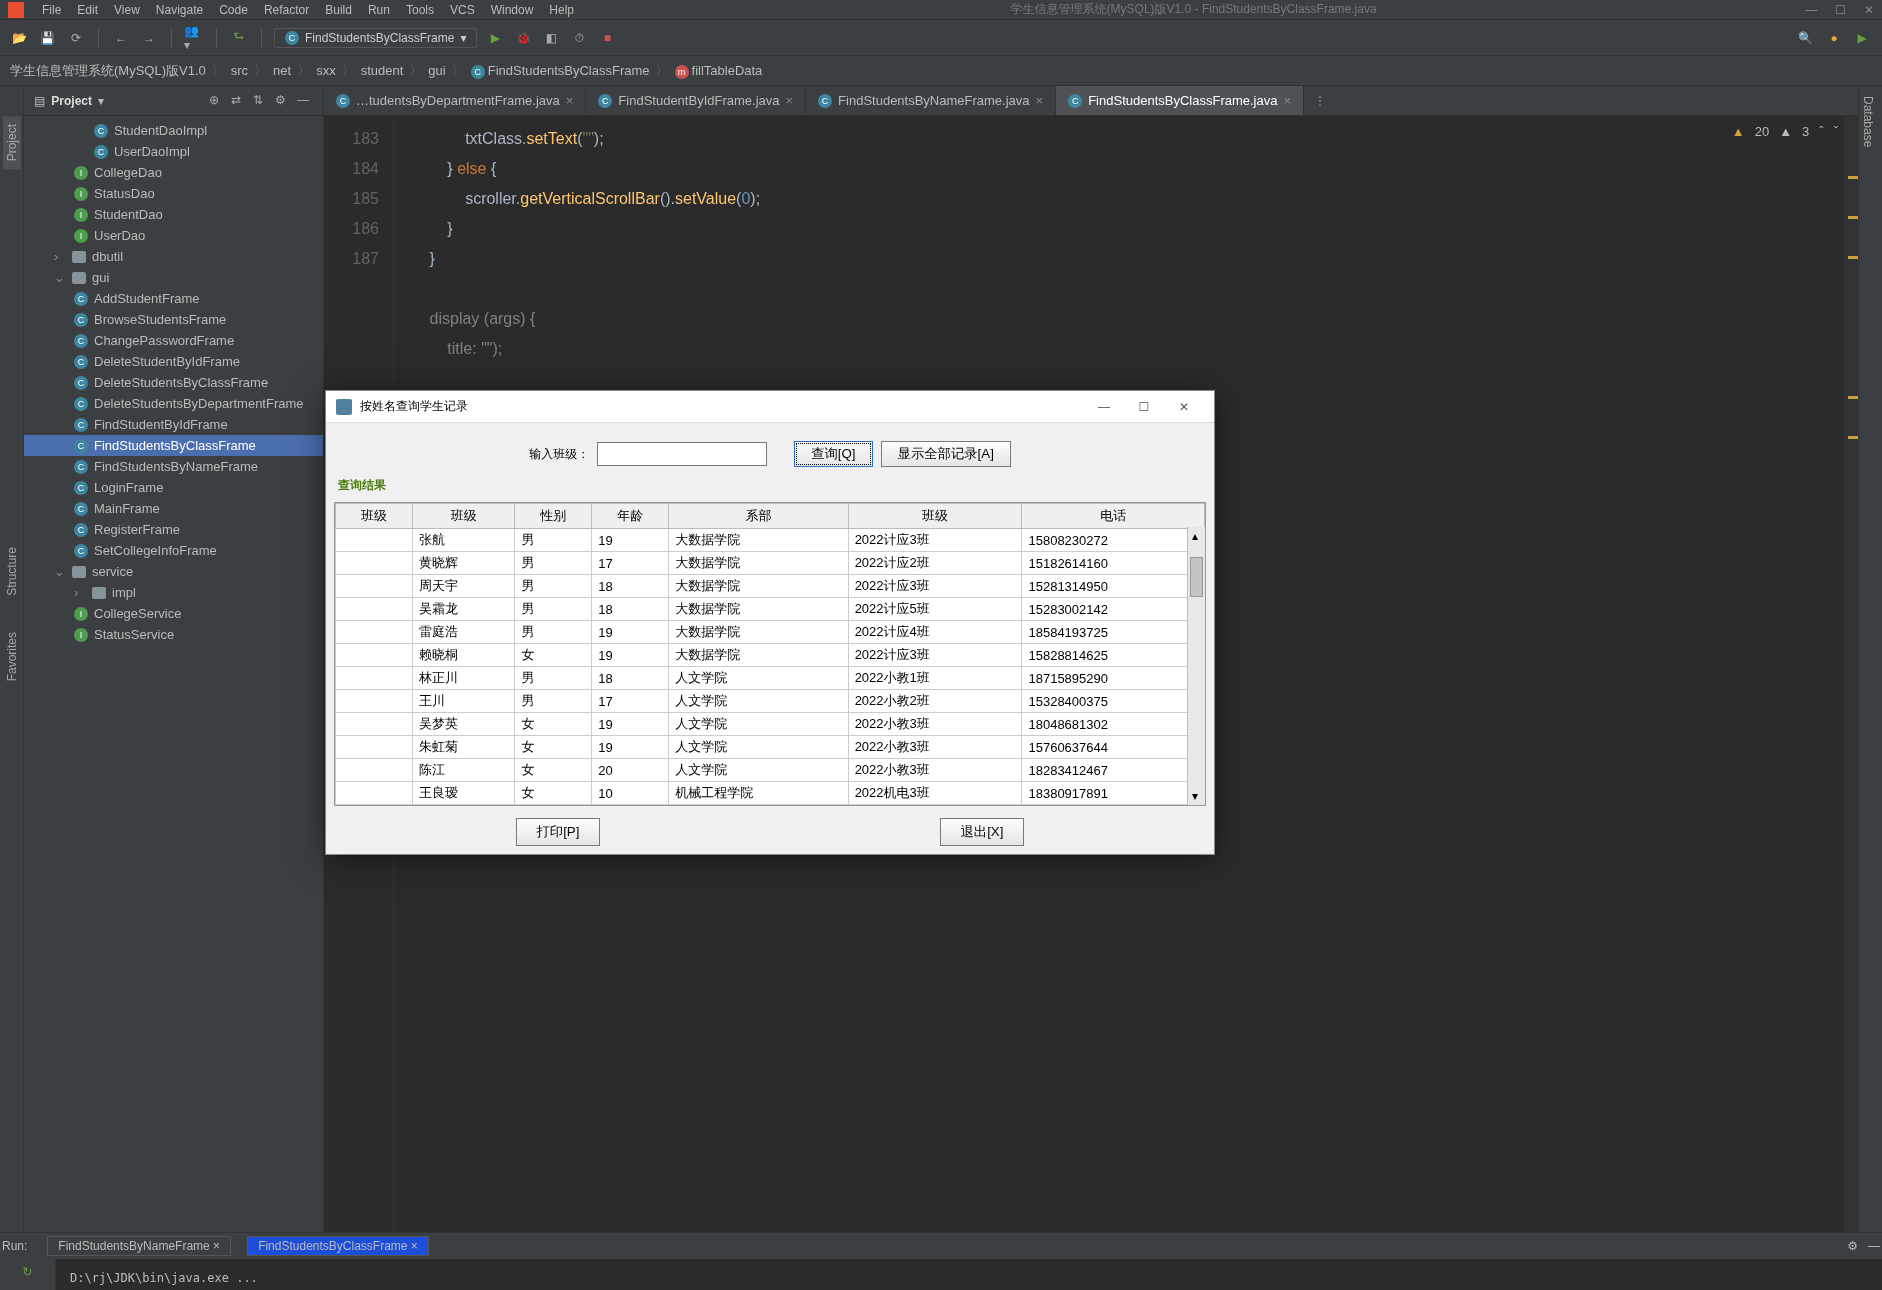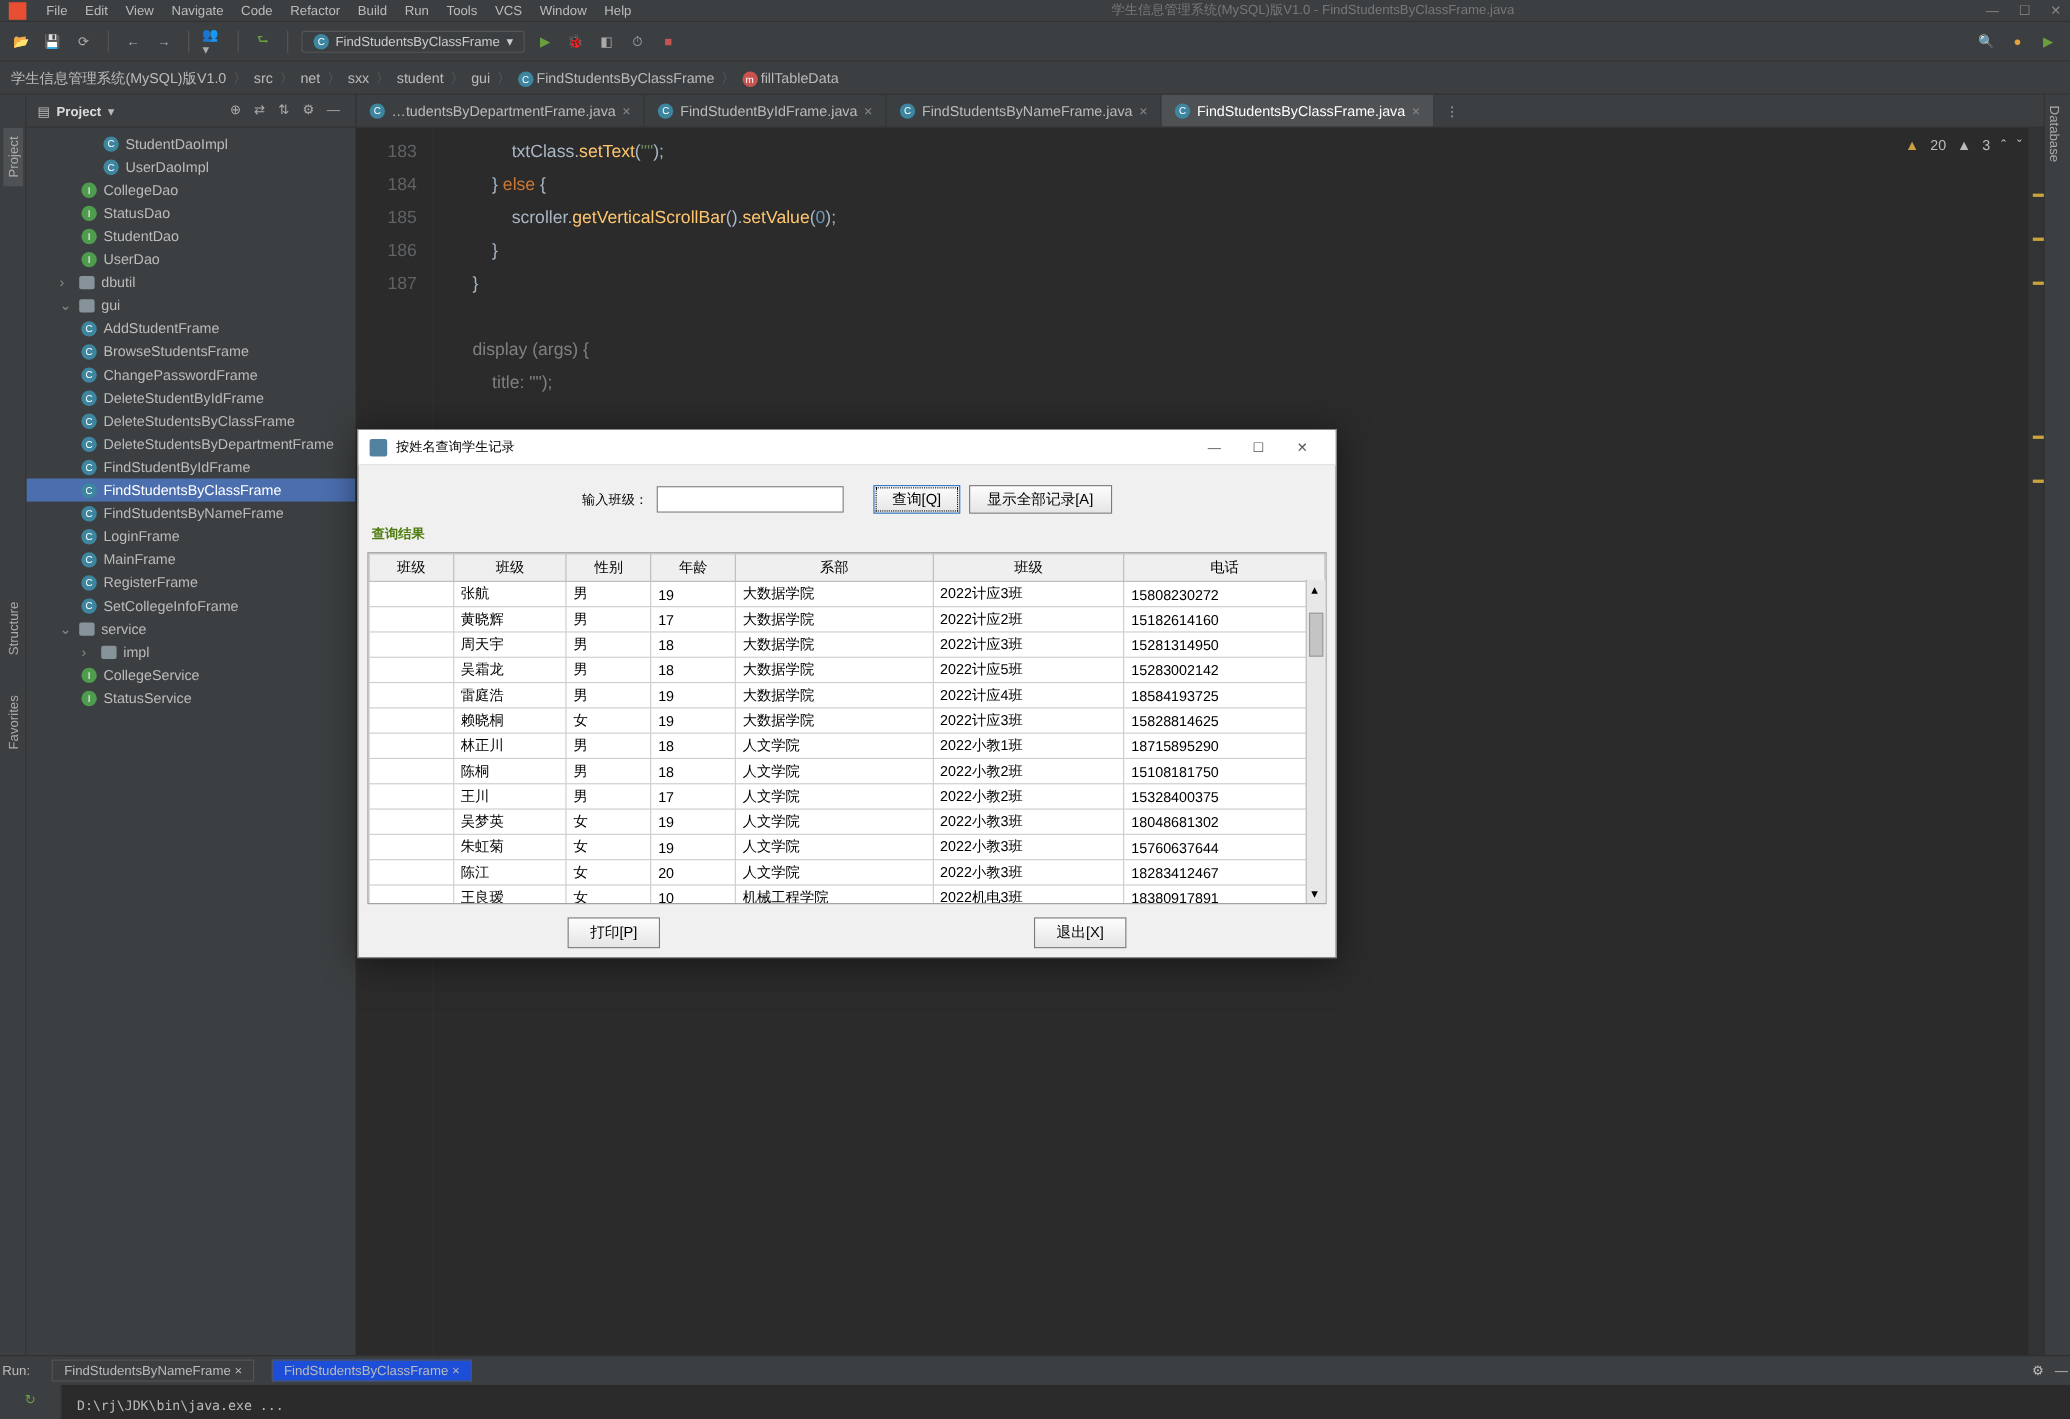--- a/index.html
+++ b/index.html
@@ -463,29 +463,20 @@
             <td></td>
             <td>林正川</td>
             <td>男</td>
             <td>18</td>
             <td>人文学院</td>
             <td>2022小教1班</td>
             <td>18715895290</td>
           </tr>
           <tr>
             <td></td>
-            <td>陈桐</td>
-            <td>男</td>
-            <td>18</td>
-            <td>人文学院</td>
-            <td>2022小教2班</td>
-            <td>15108181750</td>
-          </tr>
-          <tr>
-            <td></td>
             <td>王川</td>
             <td>男</td>
             <td>17</td>
             <td>人文学院</td>
             <td>2022小教2班</td>
             <td>15328400375</td>
           </tr>
           <tr>
             <td></td>
             <td>吴梦英</td>

